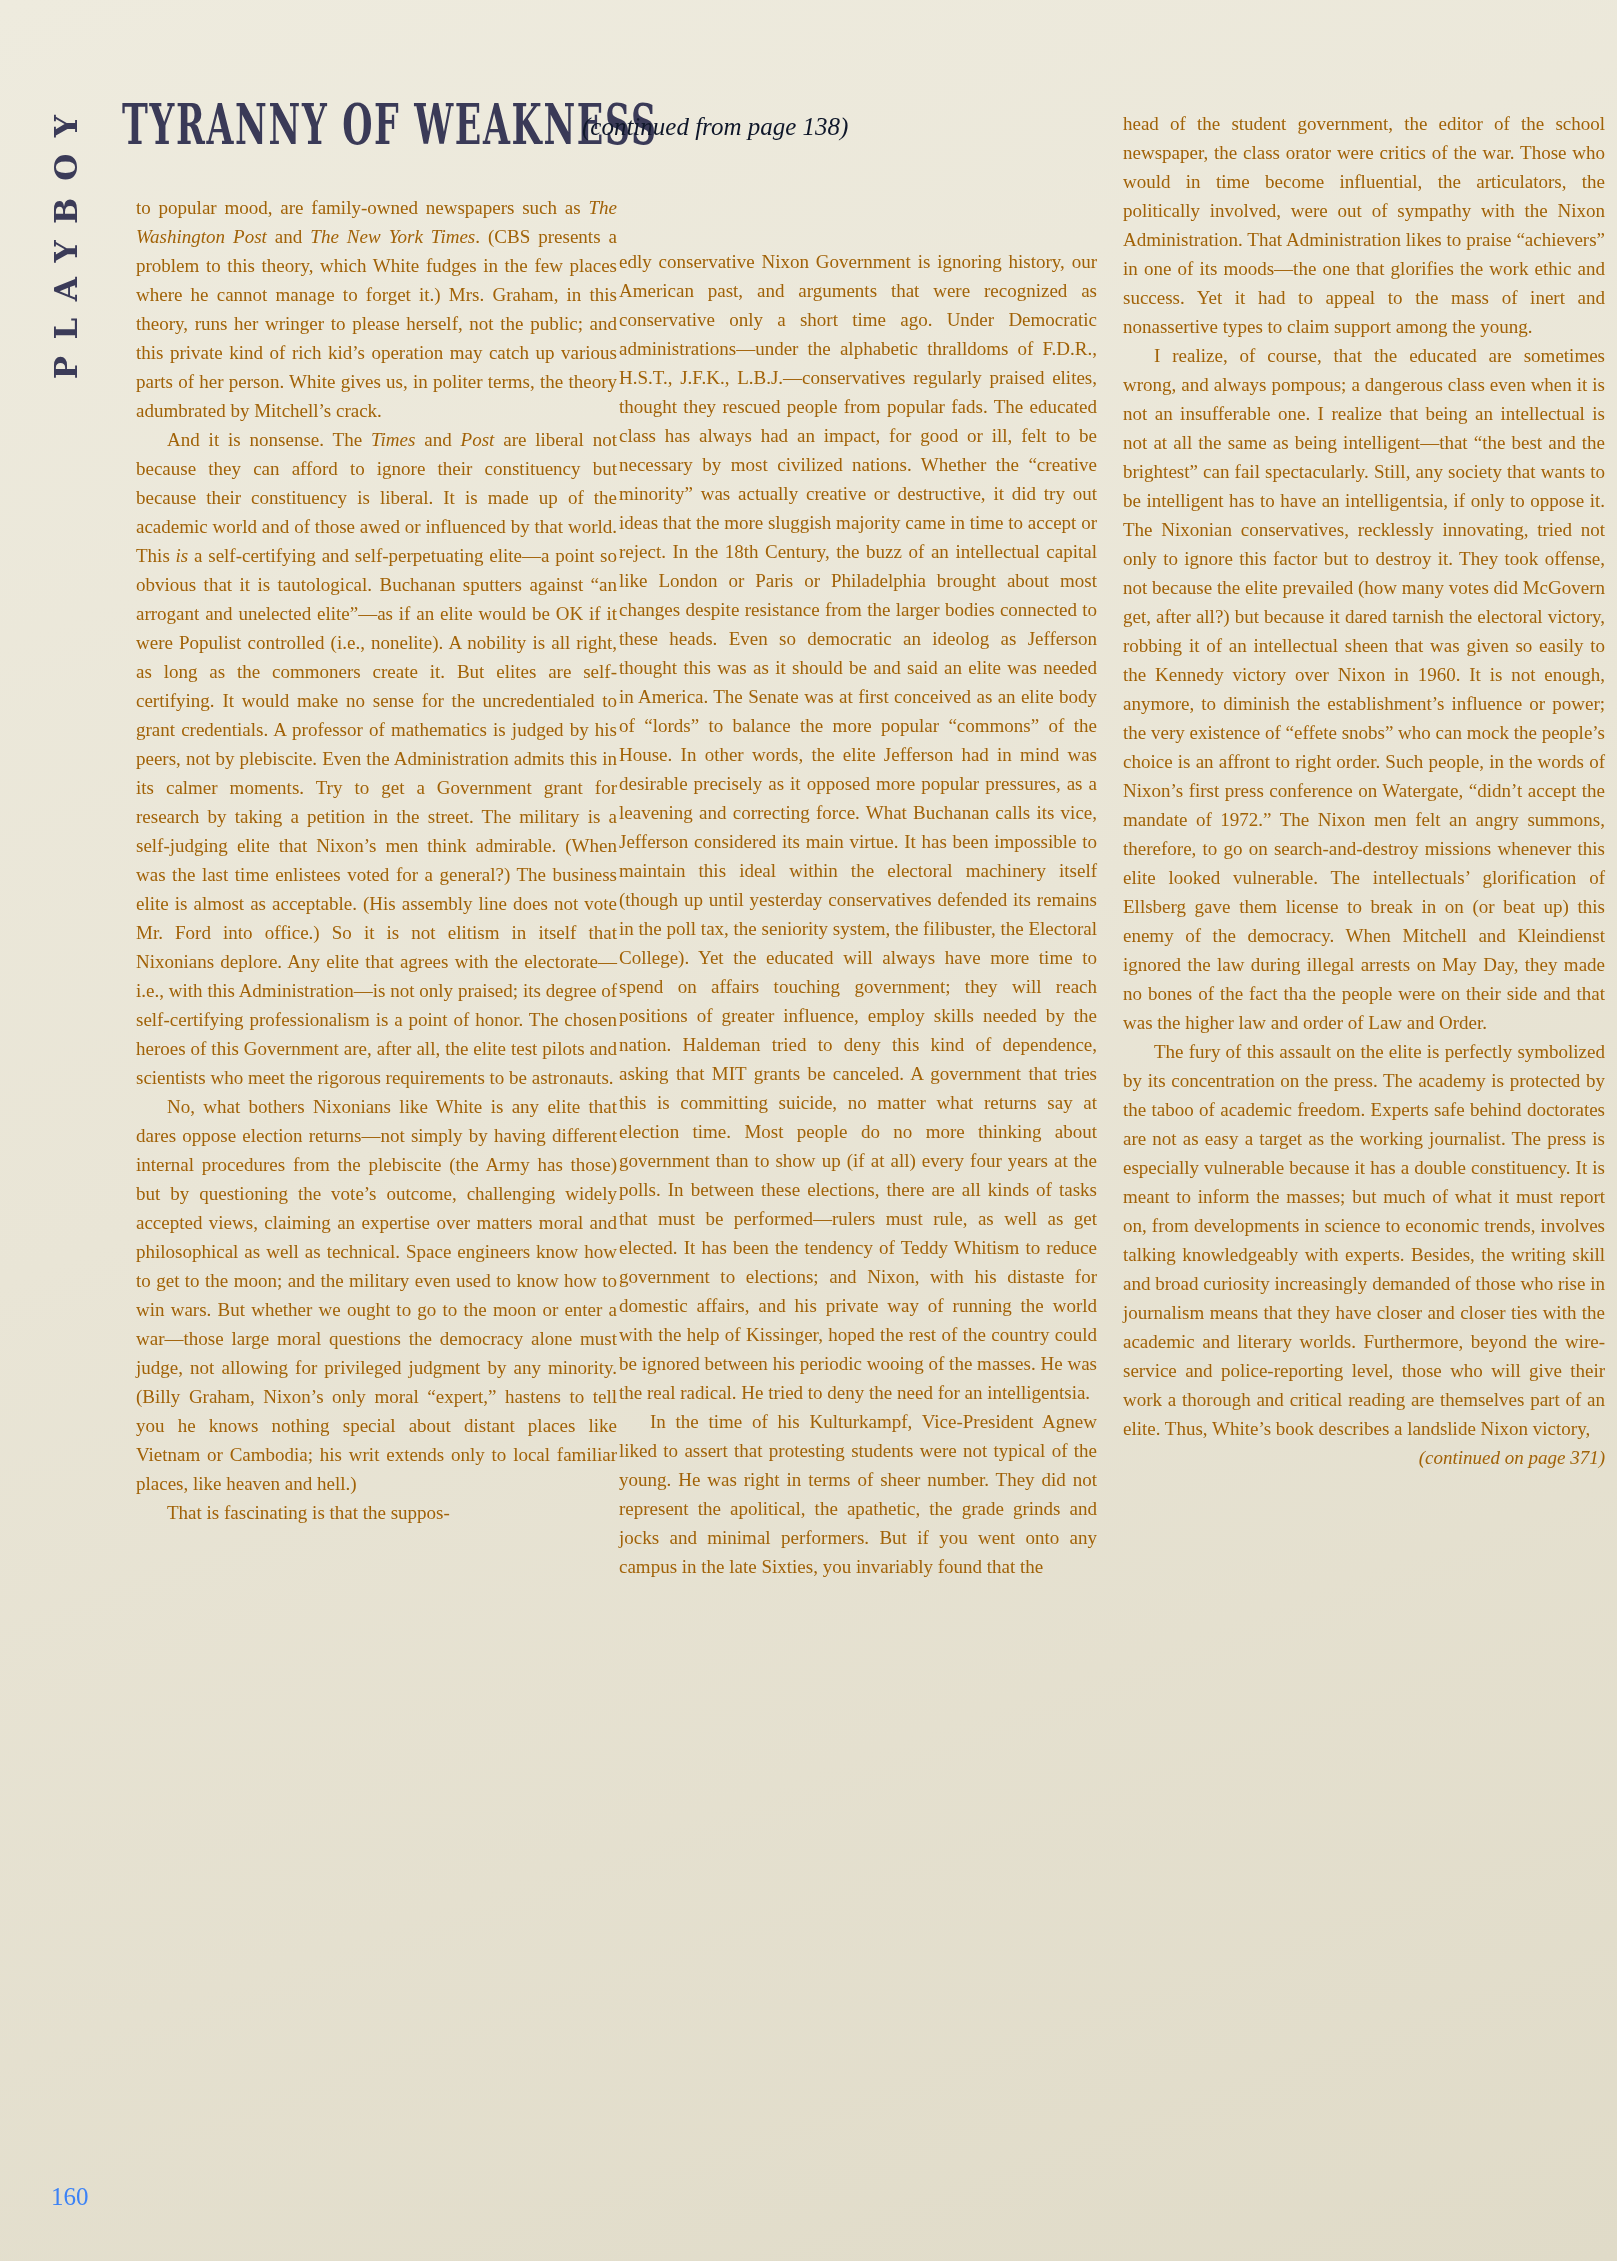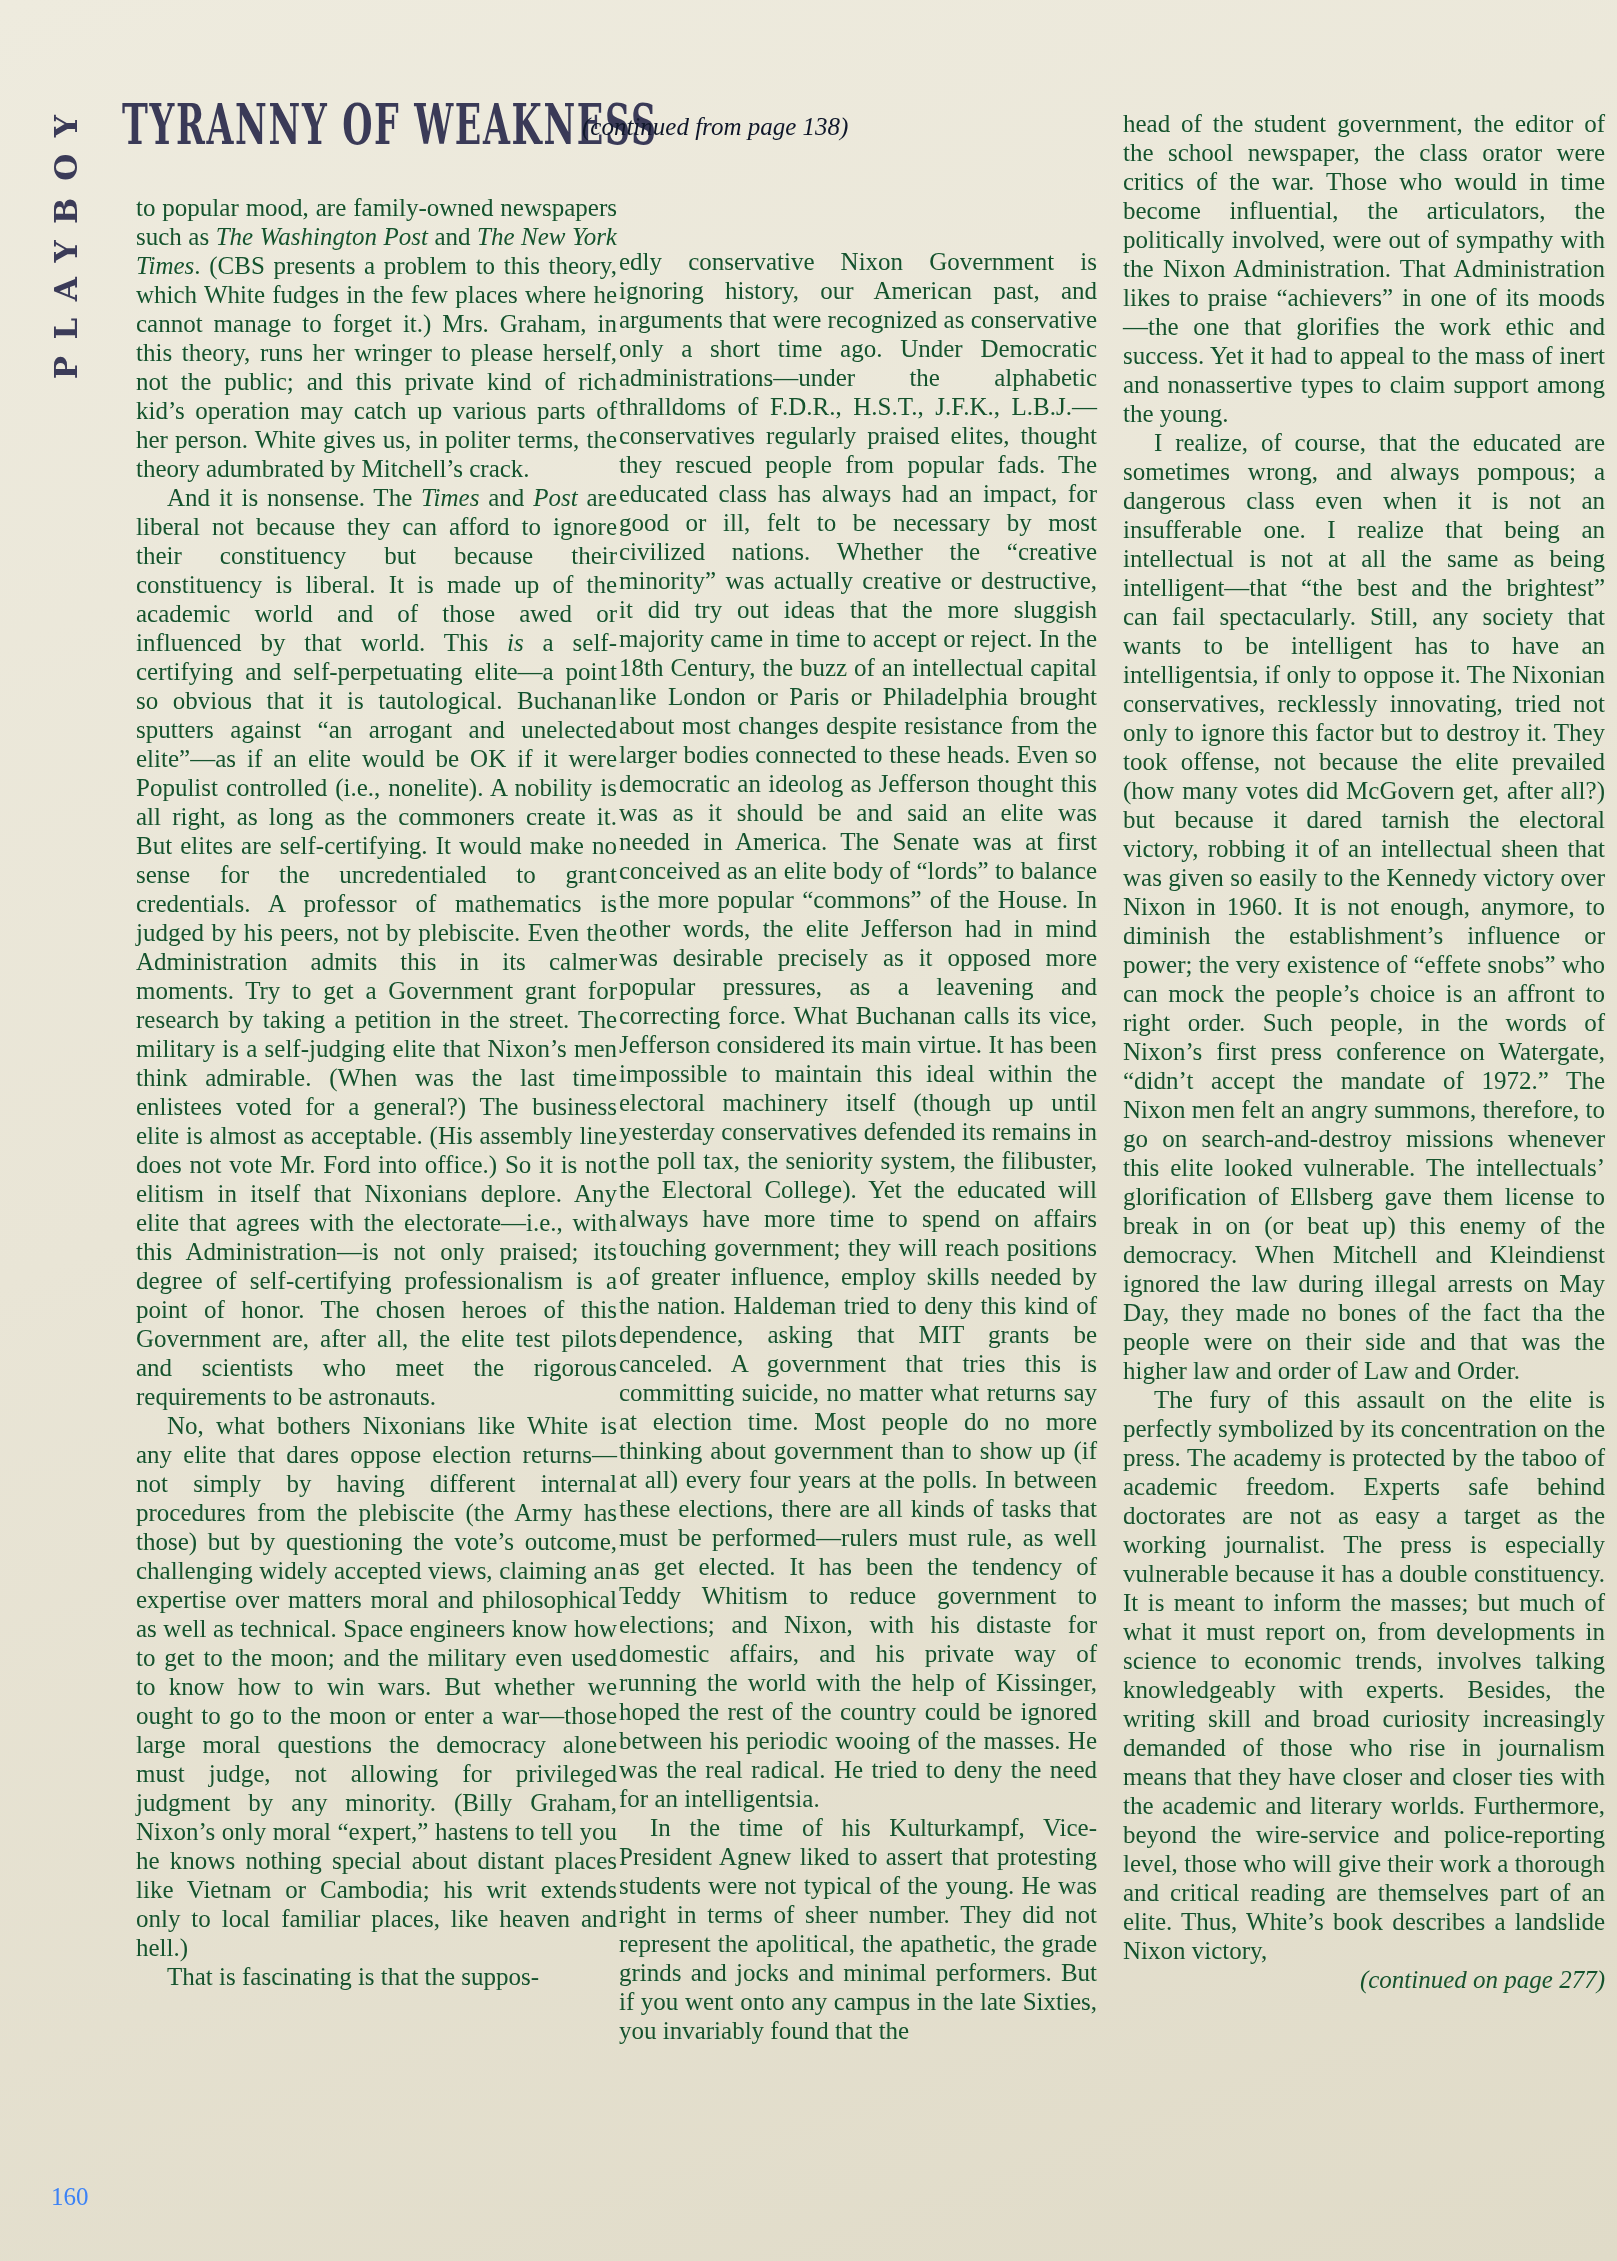--- a/index.html
+++ b/index.html
@@ -45,24 +45,24 @@
   .contfrom {
     position: absolute;
     left: 582px;
     top: 113px;
     font-style: italic;
     font-size: 25px;
     color: #0f172a;
   }
   .col {
     position: absolute;
-    font-size: 25px;
+    font-size: 19px;
     line-height: 29px;
     text-align: justify;
-    color: #14532d;
+    color: #a16207;
   }
   .col1 { left: 136px;  top: 193px; width: 481px; }
   .col2 { left: 619px;  top: 199px; width: 478px; margin-top: 48px; }
   .col3 { left: 1123px; top: 109px; width: 482px; }
   .para { margin: 0; }
   .para.ind { text-indent: 31px; }
   .pageno {
     position: absolute;
     left: 51px;
     top: 2183px;
@@ -88,17 +88,17 @@
 
 <div class="col col2">
     <p class="para"><span>edly conservative Nixon Government is ignoring history, our American past, and arguments that were recognized as conservative only a short time ago. Under Democratic administrations—under the alphabetic thralldoms of F.D.R., H.S.T., J.F.K., L.B.J.—conservatives regularly praised elites, thought they rescued people from popular fads. The educated class has always had an impact, for good or ill, felt to be necessary by most civilized nations. Whether the “creative minority” was actually creative or destructive, it did try out ideas that the more sluggish majority came in time to accept or reject. In the 18th Century, the buzz of an intellectual capital like London or Paris or Philadelphia brought about most changes despite resistance from the larger bodies connected to these heads. Even so democratic an ideolog as Jefferson thought this was as it should be and said an elite was needed in America. The Senate was at first conceived as an elite body of “lords” to balance the more popular “commons” of the House. In other words, the elite Jefferson had in mind was desirable precisely as it opposed more popular pressures, as a leavening and correcting force. What Buchanan calls its vice, Jefferson considered its main virtue. It has been impossible to maintain this ideal within the electoral machinery itself (though up until yesterday conservatives defended its remains in the poll tax, the seniority system, the filibuster, the Electoral College). Yet the educated will always have more time to spend on affairs touching government; they will reach positions of greater influence, employ skills needed by the nation. Haldeman tried to deny this kind of dependence, asking that MIT grants be canceled. A government that tries this is committing suicide, no matter what returns say at election time. Most people do no more thinking about government than to show up (if at all) every four years at the polls. In between these elections, there are all kinds of tasks that must be performed—rulers must rule, as well as get elected. It has been the tendency of Teddy Whitism to reduce government to elections; and Nixon, with his distaste for domestic affairs, and his private way of running the world with the help of Kissinger, hoped the rest of the country could be ignored between his periodic wooing of the masses. He was the real radical. He tried to deny the need for an intelligentsia.</span></p>
     <p class="para ind"><span>In the time of his Kulturkampf, Vice-President Agnew liked to assert that protesting students were not typical of the young. He was right in terms of sheer number. They did not represent the apolitical, the apathetic, the grade grinds and jocks and minimal performers. But if you went onto any campus in the late Sixties, you invariably found that the</span></p>
   </div>
 
 <div class="col col3">
     <p class="para"><span>head of the student government, the editor of the school newspaper, the class orator were critics of the war. Those who would in time become influential, the articulators, the politically involved, were out of sympathy with the Nixon Administration. That Administration likes to praise “achievers” in one of its moods—the one that glorifies the work ethic and success. Yet it had to appeal to the mass of inert and nonassertive types to claim support among the young.</span></p>
     <p class="para ind"><span>I realize, of course, that the educated are sometimes wrong, and always pompous; a dangerous class even when it is not an insufferable one. I realize that being an intellectual is not at all the same as being intelligent—that “the best and the brightest” can fail spectacularly. Still, any society that wants to be intelligent has to have an intelligentsia, if only to oppose it. The Nixonian conservatives, recklessly innovating, tried not only to ignore this factor but to destroy it. They took offense, not because the elite prevailed (how many votes did McGovern get, after all?) but because it dared tarnish the electoral victory, robbing it of an intellectual sheen that was given so easily to the Kennedy victory over Nixon in 1960. It is not enough, anymore, to diminish the establishment’s influence or power; the very existence of “effete snobs” who can mock the people’s choice is an affront to right order. Such people, in the words of Nixon’s first press conference on Watergate, “didn’t accept the mandate of 1972.” The Nixon men felt an angry summons, therefore, to go on search-and-destroy missions whenever this elite looked vulnerable. The intellectuals’ glorification of Ellsberg gave them license to break in on (or beat up) this enemy of the democracy. When Mitchell and Kleindienst ignored the law during illegal arrests on May Day, they made no bones of the fact tha the people were on their side and that was the higher law and order of Law and Order.</span></p>
     <p class="para ind"><span>The fury of this assault on the elite is perfectly symbolized by its concentration on the press. The academy is protected by the taboo of academic freedom. Experts safe behind doctorates are not as easy a target as the working journalist. The press is especially vulnerable because it has a double constituency. It is meant to inform the masses; but much of what it must report on, from developments in science to economic trends, involves talking knowledgeably with experts. Besides, the writing skill and broad curiosity increasingly demanded of those who rise in journalism means that they have closer and closer ties with the academic and literary worlds. Furthermore, beyond the wire-service and police-reporting level, those who will give their work a thorough and critical reading are themselves part of an elite. Thus, White’s book describes a landslide Nixon victory,</span></p>
-    <p class="para" style="text-align: right;"><i>(continued on page 277)</i></p>
+    <p class="para" style="text-align: right;"><i>(continued on page 371)</i></p>
   </div>
 
 <div class="pageno">160</div>
 
 
 </body></html>

